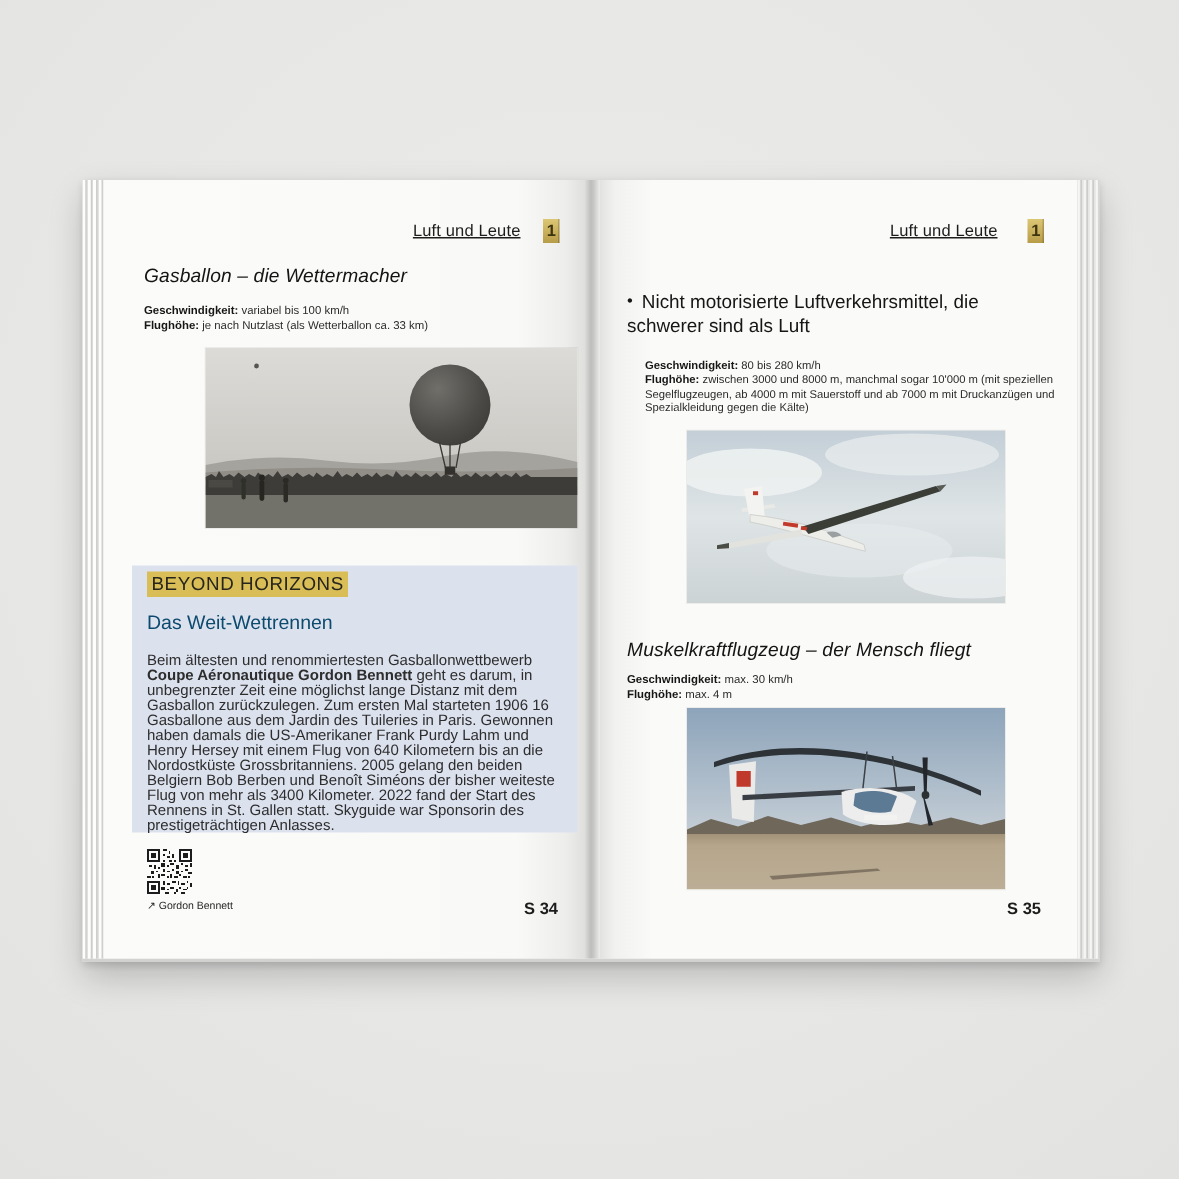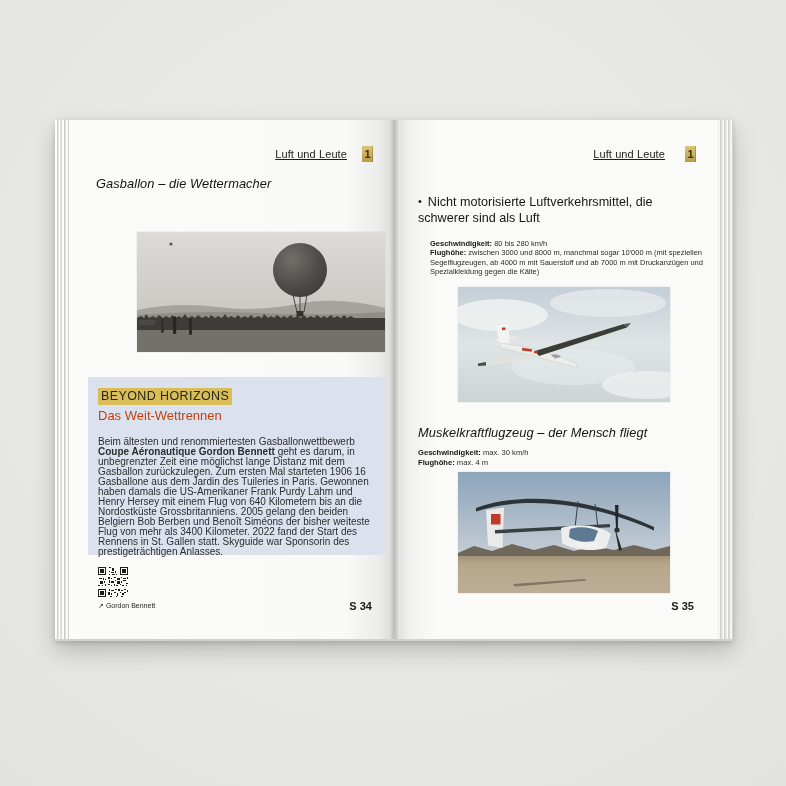--- a/index.html
+++ b/index.html
@@ -57,26 +57,26 @@
 
   
   .lp-title { top:56px; left:27px; }
   .lp-specs { top:82px; left:27px; width:272px; }
   .photo-frame { position:absolute; box-shadow:0 0 0 0.5px rgba(0,0,0,0.08); }
   .ph-balloon { top:112px; left:68px; width:248px; height:120px; }
   .infobox {
     position:absolute; top:257px; left:19px; width:297px; height:178px;
     background:#dce1ee; padding:0; box-sizing:border-box;
   }
-  .infobox-inner { padding:9px 10px; }
+  .infobox-inner { padding:3px 10px; }
   .kicker {
     display:inline-block; background:#d9be58; color:#27251c;
     font-size:12.5px; letter-spacing:0.4px; padding:1px 3px 2px 3px;
   }
-  .box-title { font-size:13px; color:#c2410c; margin-top:3px; }
+  .box-title { font-size:13px; color:#0c4a6e; margin-top:9px; }
   .box-body { margin-top:14px; font-size:10px; line-height:10px; color:#2d2d2d; width:279px; }
   .qr { margin-top:9px; width:30px; height:30px; display:block; }
   .qr-link { margin-top:5px; font-size:7px; color:#262626; display:flex; align-items:center; gap:2px; }
   .arrow-icon { font-size:7px; line-height:7px; }
   .pagenum { position:absolute; top:480px; font-size:11px; font-weight:bold; color:#1c1c1c; }
   .page-left  .pagenum { right:18px; }
   .page-right .pagenum { right:24px; }
 
   
   .bullet-heading { position:absolute; top:62px; left:18px; width:284px; font-size:12.6px; line-height:15.6px; color:#161616;margin-top:12px; }
@@ -98,20 +98,24 @@
     <div class="gutter"></div>
 
     <div class="page page-left">
       <div class="pg-header">
         <span class="section-title">Luft und Leute</span>
         <span class="chapter-badge">1</span>
       </div>
 
       <div class="article-title lp-title">Gasballon – die Wettermacher</div>
 
+      <div class="specs lp-specs">
+        <div><b>Geschwindigkeit:</b> <span>variabel bis 100 km/h</span></div>
+        <div><b>Flughöhe:</b> <span>je nach Nutzlast (als Wetterballon ca. 33 km)</span></div>
+      </div>
 
       <svg class="photo-frame ph-balloon" viewBox="0 0 248 120" preserveAspectRatio="none">
         <defs>
           <linearGradient id="bsky" x1="0" y1="0" x2="0" y2="1">
             <stop offset="0" stop-color="#dddbd7"></stop>
               <stop offset="0.65" stop-color="#cbc9c4"></stop>
               <stop offset="1" stop-color="#bfbdb8"></stop>
           </linearGradient>
           <radialGradient id="bball" cx="0.35" cy="0.3" r="0.95">
             <stop offset="0" stop-color="#716f6a"></stop>

